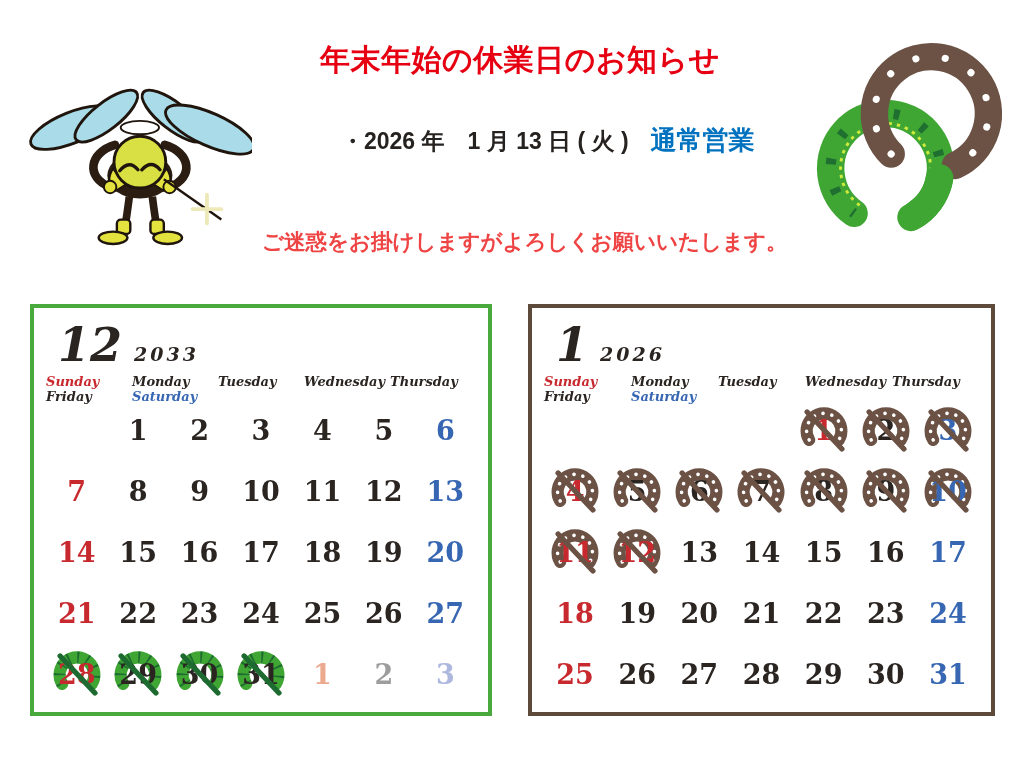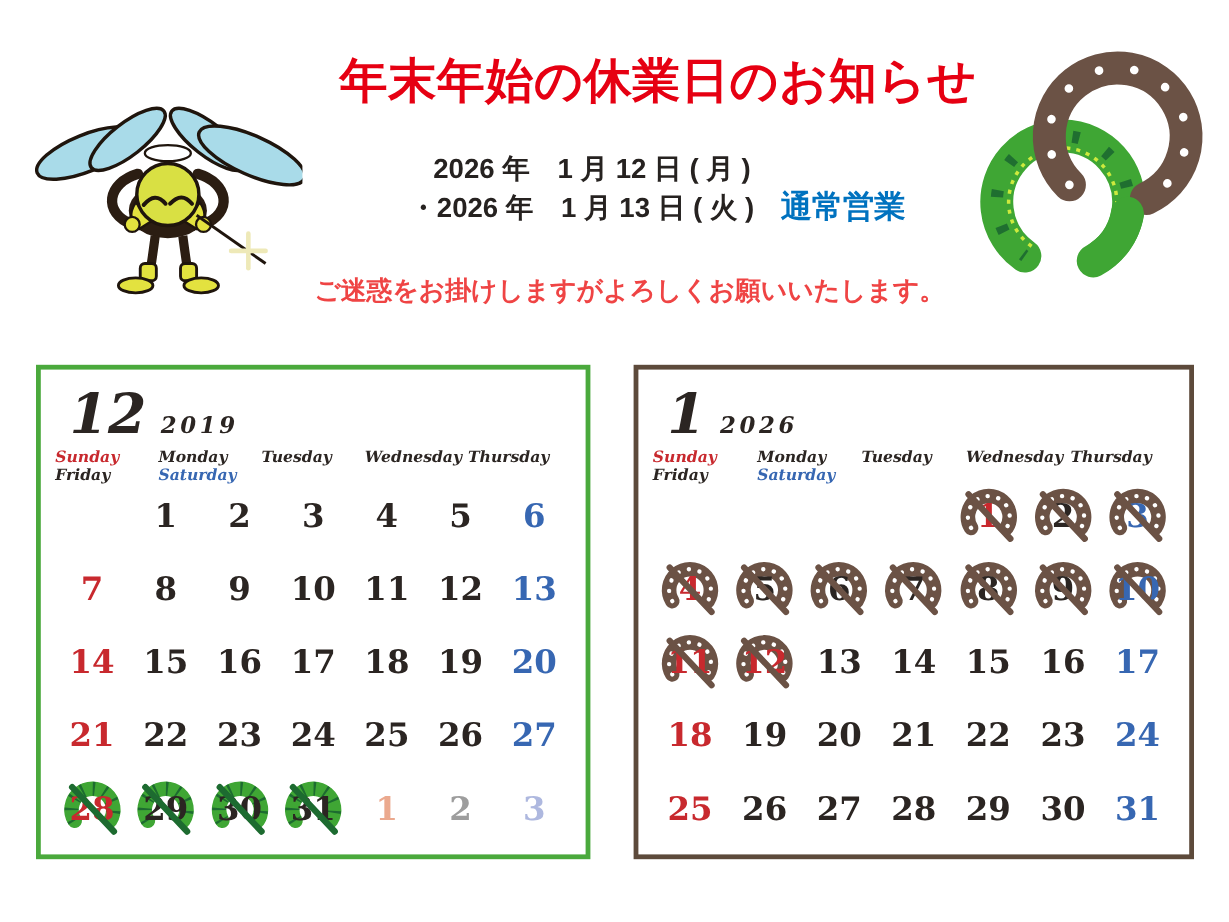--- a/index.html
+++ b/index.html
@@ -1,21 +1,21 @@
 <!DOCTYPE html>
 <html><head>
 <meta charset="utf-8">
 <style>
   html,body{margin:0;padding:0;background:#fff;}
   .page{position:relative;width:1024px;height:768px;background:#ffffff;overflow:hidden;
         font-family:"Liberation Sans",sans-serif;}
 
   
   .title{position:absolute;left:283px;top:40px;width:474px;text-align:center;
-         font-size:40px;font-weight:800;color:#e60012;letter-spacing:0.5px;white-space:nowrap;}
+         font-size:30px;font-weight:800;color:#e60012;letter-spacing:0.5px;white-space:nowrap;}
   .datelines{position:absolute;left:341px;top:124px;font-size:23px;font-weight:bold;
              color:#262220;line-height:32px;white-space:nowrap;}
   .dateline.indent{padding-left:20px;}
   .suffix{color:#0072bf;font-size:26px;font-weight:800;margin-left:22px;}
   .apology{position:absolute;left:262px;top:227px;font-size:21.5px;font-weight:bold;
            color:#ef4444;white-space:nowrap;}
 
   
   .mascot{position:absolute;left:22px;top:86px;width:230px;height:180px;}
   .deco-shoes{position:absolute;left:812px;top:20px;width:194px;height:232px;}
@@ -87,30 +87,29 @@
     <path d="M 41 190 A 54 54 0 1 1 103 190" fill="none" stroke="#1d6b30" stroke-width="10" stroke-dasharray="5 21" transform="translate(0,0)" opacity="0.95" stroke-dashoffset="3" style="stroke-width:10" stroke-linecap="butt" pathLength="240" stroke-opacity="1" vector-effect="none" transform-origin="72 146"></path>
     <path d="M 41 190 A 54 54 0 1 1 103 190" fill="none" stroke="#cdea3e" stroke-width="3.5" stroke-dasharray="4 6" transform="scale(0.82) translate(15.8 32)"></path>
     <g transform="rotate(10 117 92)">
       <path d="M 85 138 A 56 56 0 1 1 149 138" fill="none" stroke="#6b5245" stroke-width="27" stroke-linecap="round"></path>
       <path d="M 85 138 A 56 56 0 1 1 149 138" fill="none" stroke="#ffffff" stroke-width="7" stroke-dasharray="0.1 29" stroke-linecap="round"></path>
     </g>
     <path d="M 125 155 A 54 54 0 0 1 97 194" fill="none" stroke="#3fa634" stroke-width="27" stroke-linecap="round"></path>
   </svg>
 
   <div class="datelines">
-    <div class="dateline indent">2026 年　1 月 12 日 ( 月 )</div>
     <div class="dateline"><span>・2026 年　1 月 13 日 ( 火 )</span><span class="suffix">通常営業</span></div>
   </div>
 
   <div class="apology">ご迷惑をお掛けしますがよろしくお願いいたします。</div>
 
   <div class="calbox" id="cal0" style="border-color: rgb(74, 169, 60);">
     <div class="cal-head">
       <span class="month">12</span>
-      <span class="year">2019</span>
+      <span class="year">2033</span>
     </div>
     <div class="wd-row">
         <div style="color: rgb(200, 41, 46);">Sunday</div>
         <div style="color: rgb(43, 37, 34);">Monday</div>
         <div style="color: rgb(43, 37, 34);">Tuesday</div>
         <div style="color: rgb(43, 37, 34);">Wednesday</div>
         <div style="color: rgb(43, 37, 34);">Thursday</div>
         <div style="color: rgb(43, 37, 34);">Friday</div>
         <div style="color: rgb(55, 103, 178);">Saturday</div>
       </div>

